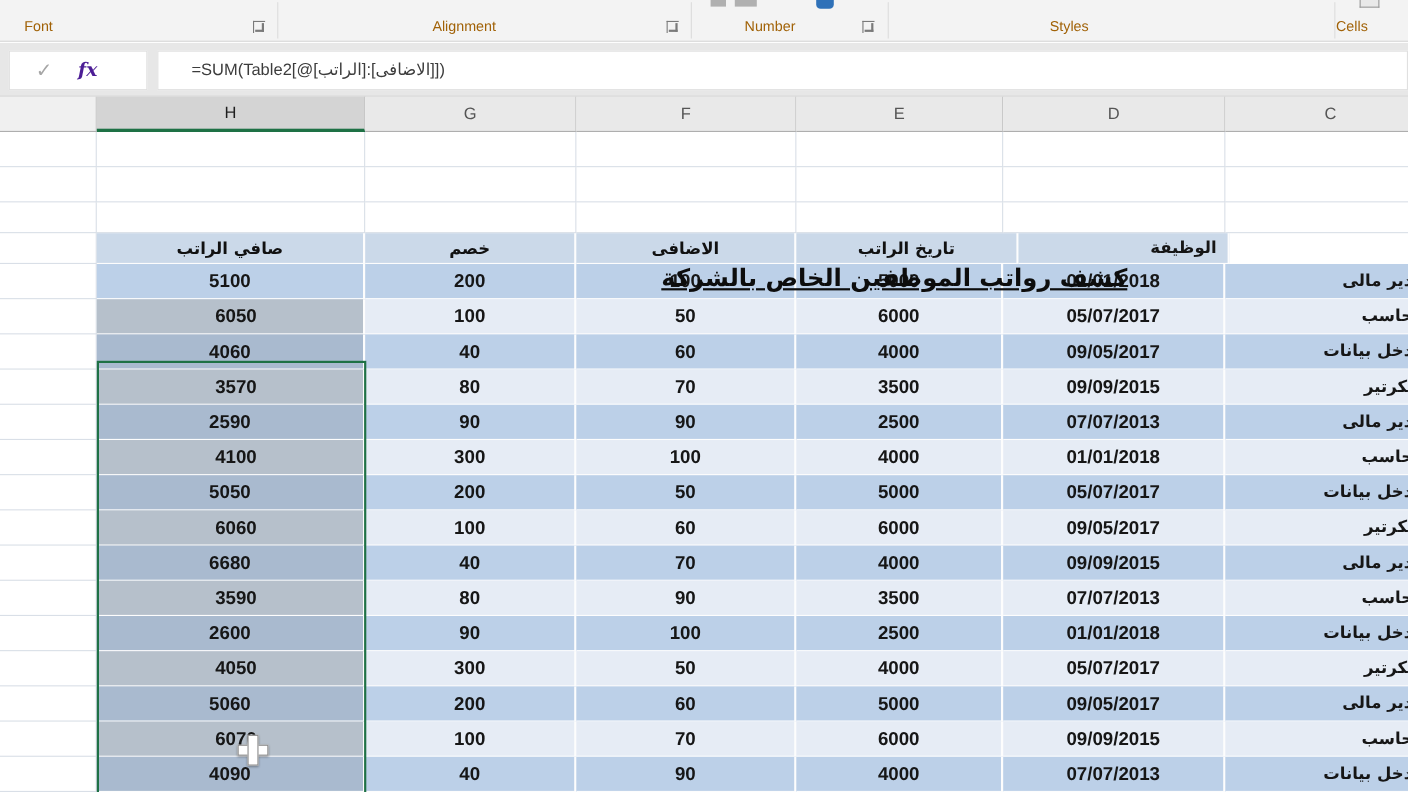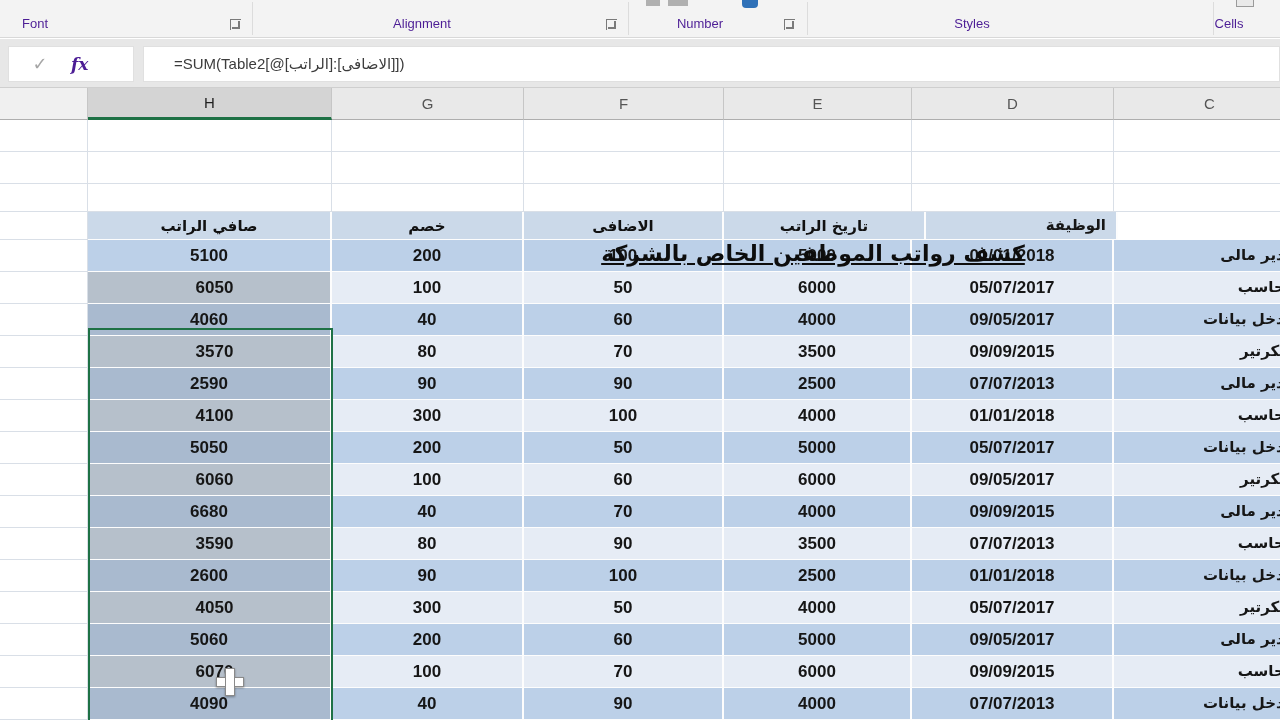--- a/index.html
+++ b/index.html
@@ -9,21 +9,21 @@
     --ink:#161616;
   }
   *{margin:0;padding:0;box-sizing:border-box;}
   html,body{width:1280px;height:720px;overflow:hidden;background:#fff;
     font-family:"Liberation Sans","DejaVu Sans",sans-serif;}
   #app{position:relative;width:1280px;height:720px;}
 
   
   .ribbon{position:absolute;left:0;top:0;width:1280px;height:38px;background:#f3f3f3;
     border-bottom:1px solid #d8d8d8;}
-  .rlabel{position:absolute;top:16px;font-size:13px;color:#4c1d95;text-align:center;}
+  .rlabel{position:absolute;top:16px;font-size:13px;color:#a16207;text-align:center;}
   .rsep{position:absolute;top:2px;width:1px;height:33px;background:#dcdcdc;}
   .launcher{position:absolute;top:19px;width:11px;height:11px;border-left:1px solid #7a7a7a;
     border-top:1px solid #7a7a7a;}
   .launcher::after{content:"";position:absolute;right:1px;bottom:1px;width:6px;height:6px;
     border-right:2px solid #7a7a7a;border-bottom:2px solid #7a7a7a;}
   .fragA{position:absolute;top:0;height:6px;background:#b0b0b0;}
   .fragBrush{position:absolute;left:742px;top:0;width:16px;height:8px;background:#2f71b8;
     border-radius:0 0 4px 4px;}
   .fragBox{position:absolute;left:1236px;top:0;width:18px;height:7px;background:#e9e9e9;
     border:1px solid #9a9a9a;border-top:none;}

